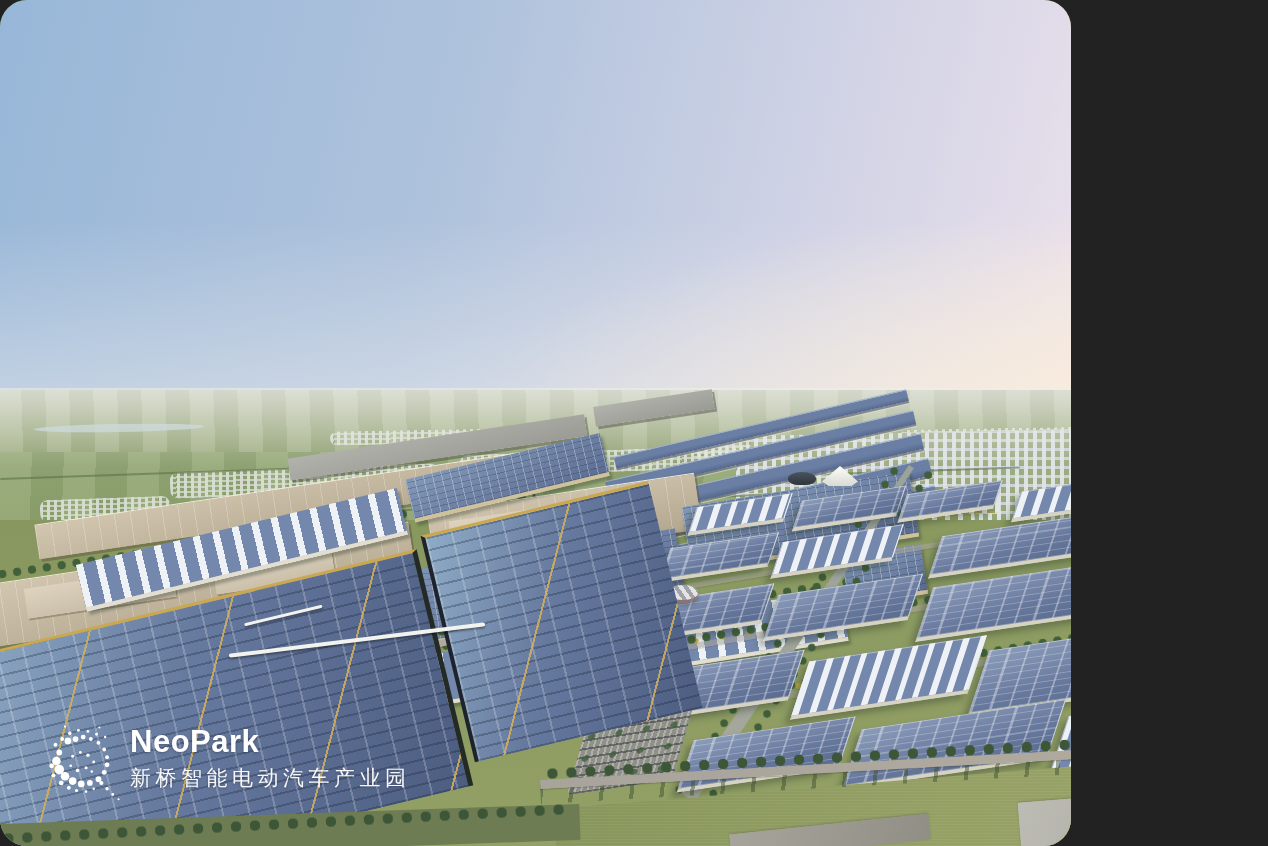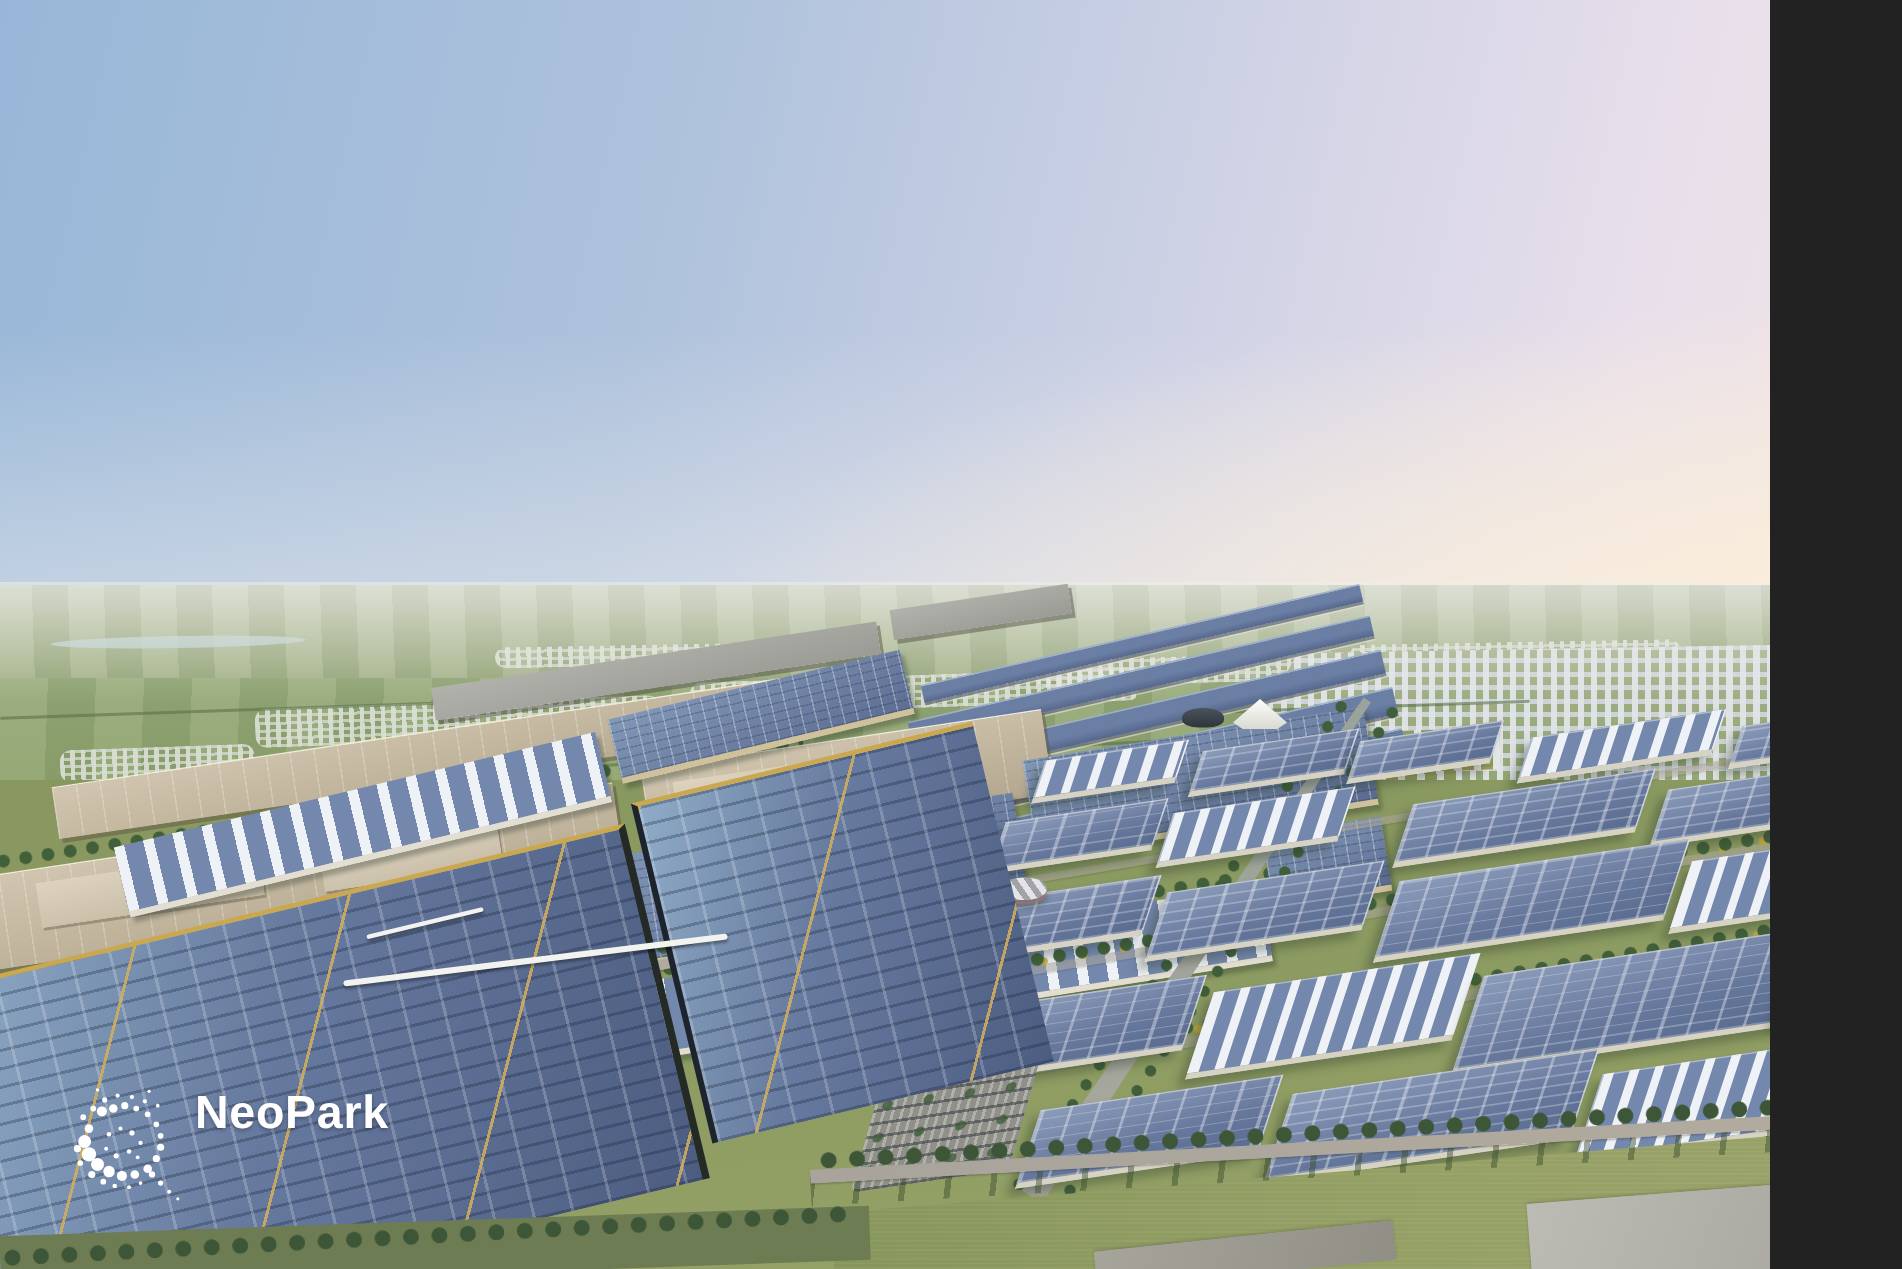--- a/index.html
+++ b/index.html
@@ -1,17 +1,17 @@
 <!DOCTYPE html>
 <html style="--sky-blue: #98b7d8; --sky-lavender: #e8dfeb; --sunset-peach: #fdeeda; --horizon-haze: #c0c6b4; --field-green: #8da265; --grass-green: #95a065; --tree-green: #41603a; --solar-blue: #5c6d93; --solar-light: #8b9cba; --skylight-white: #eef1f5; --factory-beige: #b3a68e; --wall-cream: #cfc19b; --road-grey: #a8a49c; --concrete-grey: #b5b4ad; --gold-trim: #caa850; --city-white: #e3e6e6; --logo-white: #ffffff;"><head>
 <meta charset="utf-8">
 <style>
   html,body{margin:0;padding:0;background:#222;}
-  .stage{position:relative;width:1180px;height:846px;overflow:hidden;
-         font-family:"Liberation Sans",sans-serif;background:#6d28d9;}
+  .stage{position:relative;width:1071px;height:846px;overflow:hidden;
+         font-family:"Liberation Sans",sans-serif;background:#4d7c0f;border-radius:27px;}
   .abs{position:absolute;}
 
   
   .sky{left:0;top:0;width:1268px;height:400px;
     background:
       radial-gradient(115% 95% at 100% 102%, rgba(253,238,214,.9) 0%, rgba(253,238,214,0) 55%),
       linear-gradient(180deg, rgba(255,255,255,0) 55%, rgba(242,240,238,.45) 100%),
       linear-gradient(103deg, var(--sky-blue,#98b7d8) 0%, #aec2dc 35%, #cfd2e5 62%, var(--sky-lavender,#e8dfeb) 84%, #f0e4e4 100%);}
 
   
@@ -295,15 +295,16 @@
         <circle cx="26" cy="73" r="2"></circle>
           <circle cx="34" cy="76" r="1.6"></circle>
           <circle cx="44" cy="77" r="1.4"></circle>
         <circle cx="52" cy="74" r="1.3"></circle>
           <circle cx="22" cy="9" r="1.2"></circle>
           <circle cx="58" cy="10" r="1.1"></circle>
         <circle cx="64" cy="20" r="1.3"></circle>
       </g>
     </svg>
     <div class="brand">NeoPark</div>
+    <div class="subtitle">新桥智能电动汽车产业园</div>
   </div>
 
 </div>
 
 </body></html>

